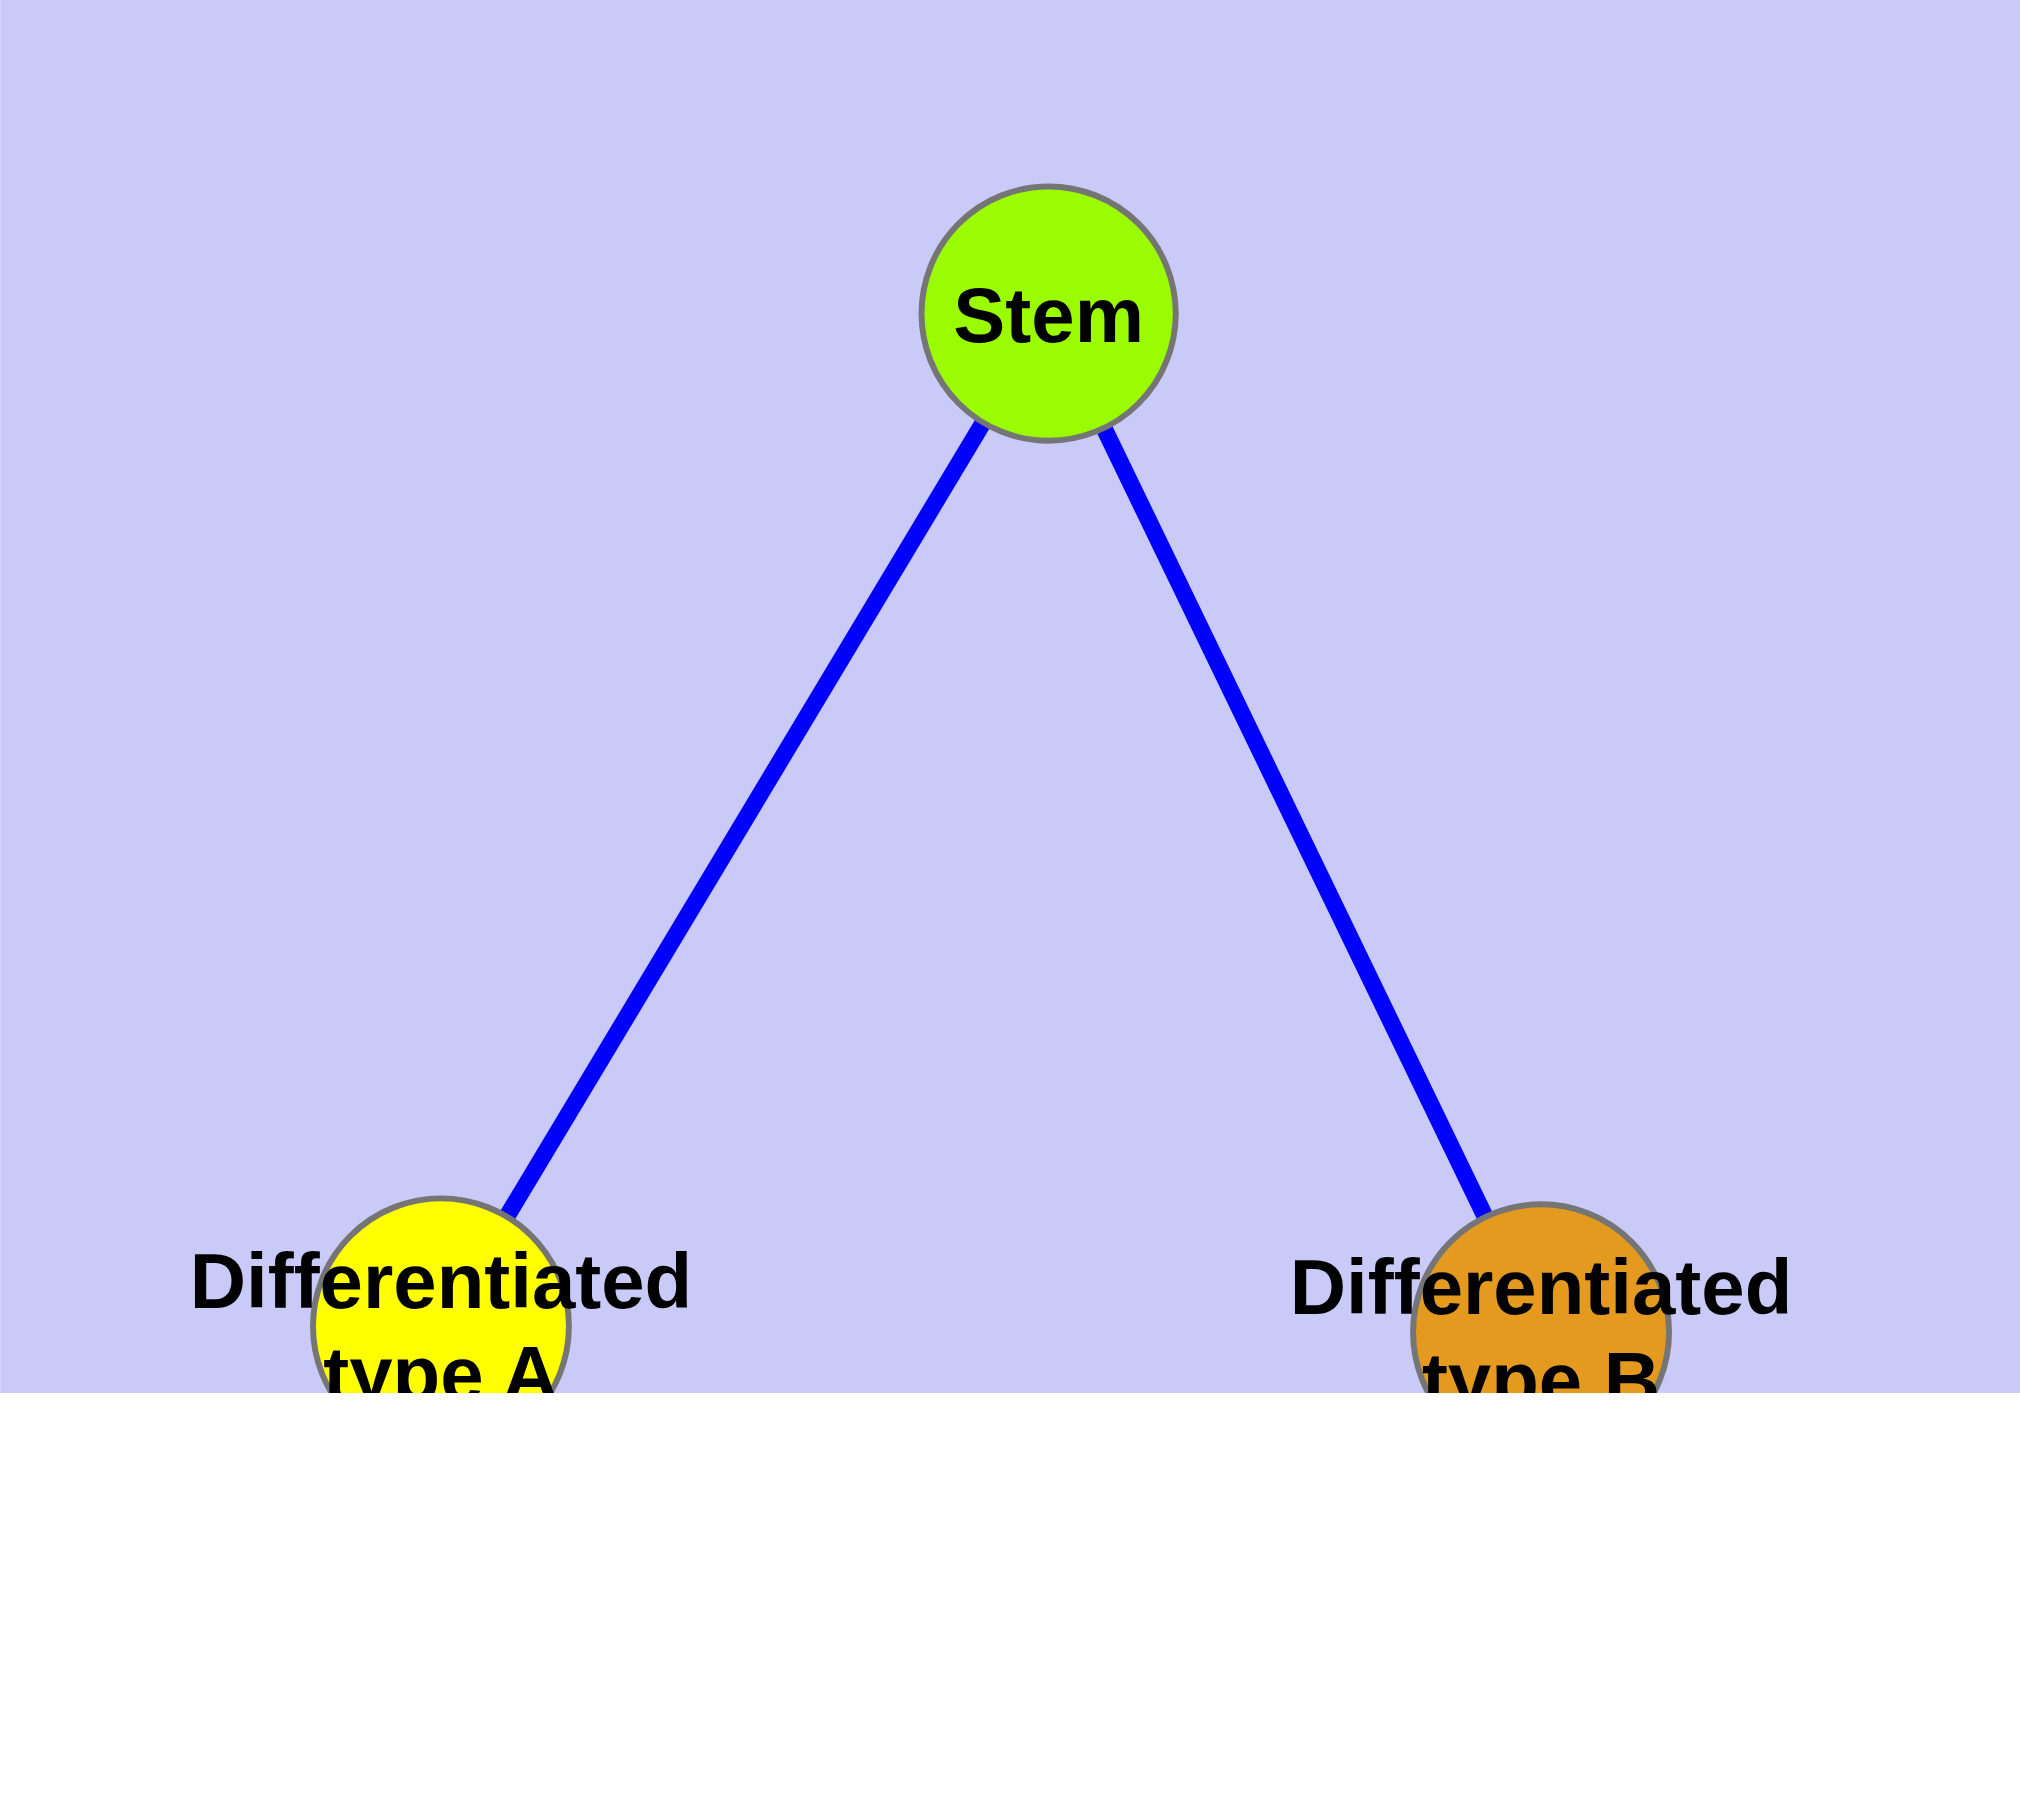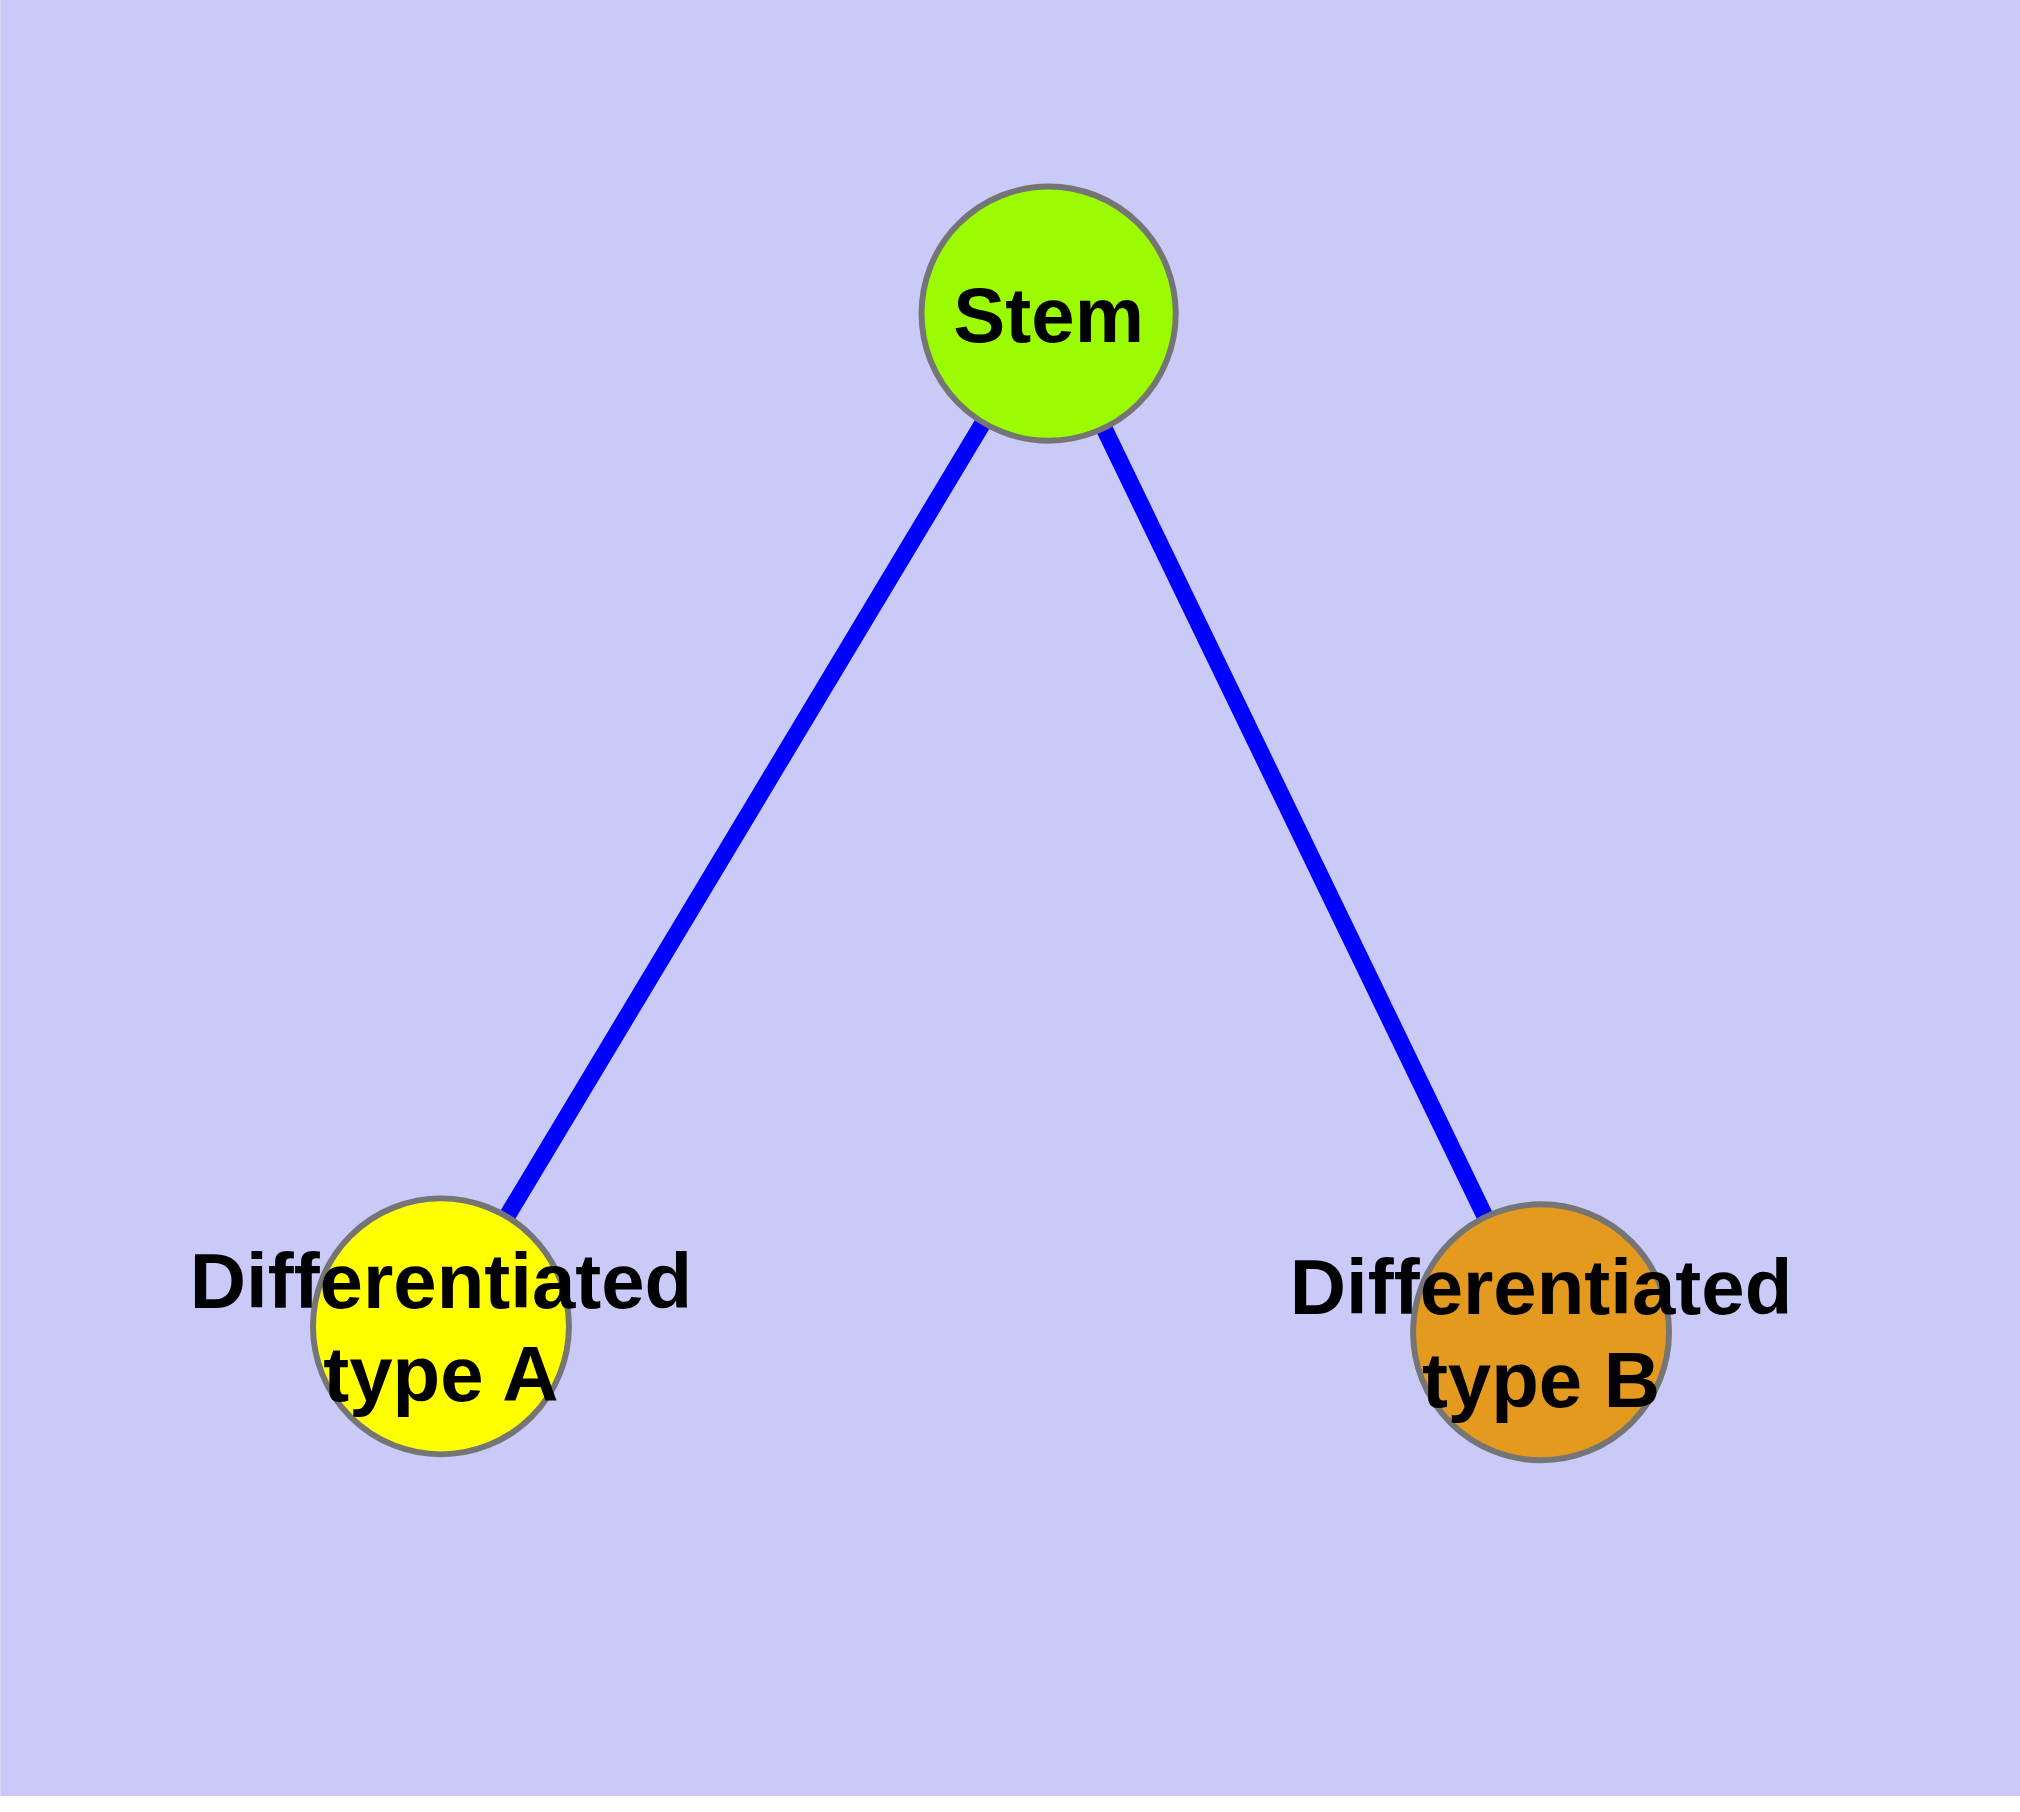--- a/index.html
+++ b/index.html
@@ -5,21 +5,21 @@
   html, body {
     margin: 0;
     padding: 0;
   }
   body {
     font-family: "Liberation Sans", sans-serif;
   }
   #canvas-wrap {
     position: relative;
     width: 2021px;
-    height: 1796px;
+    height: 1393px;
     overflow: hidden;
   }
   svg {
     display: block;
   }
   .node-label {
     font-family: "Liberation Sans", sans-serif;
     font-weight: bold;
     text-anchor: middle;
   }

